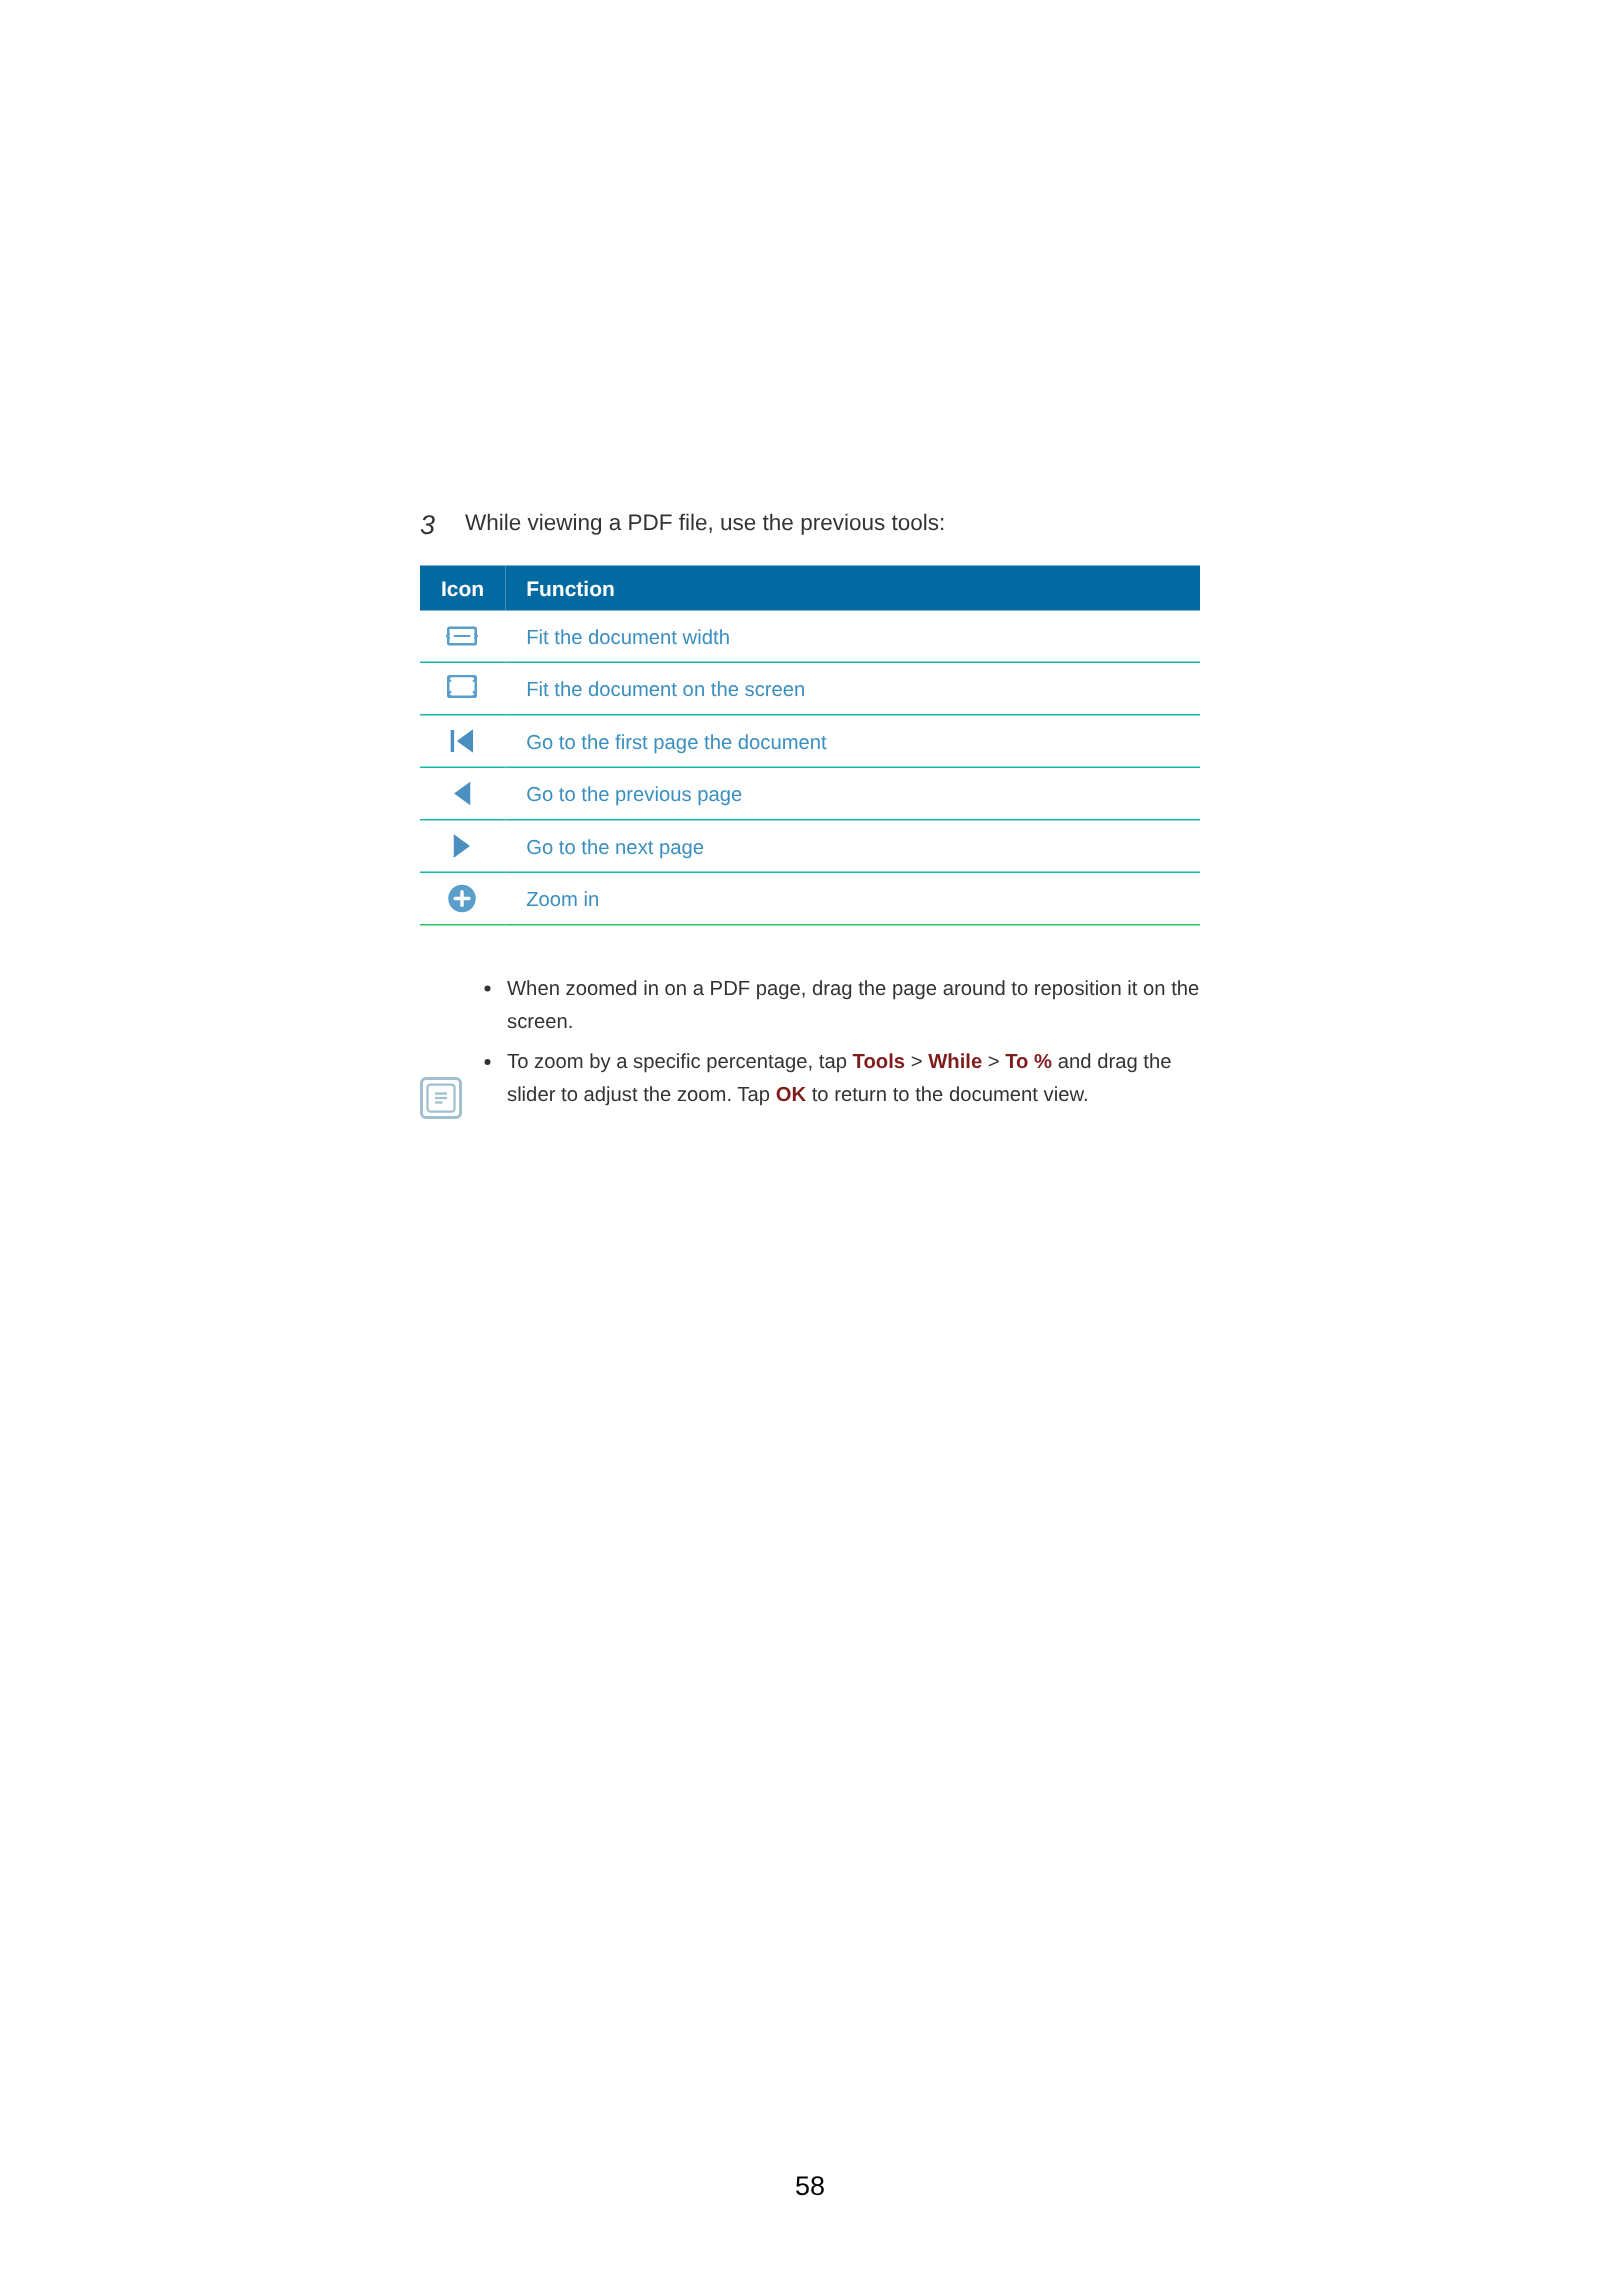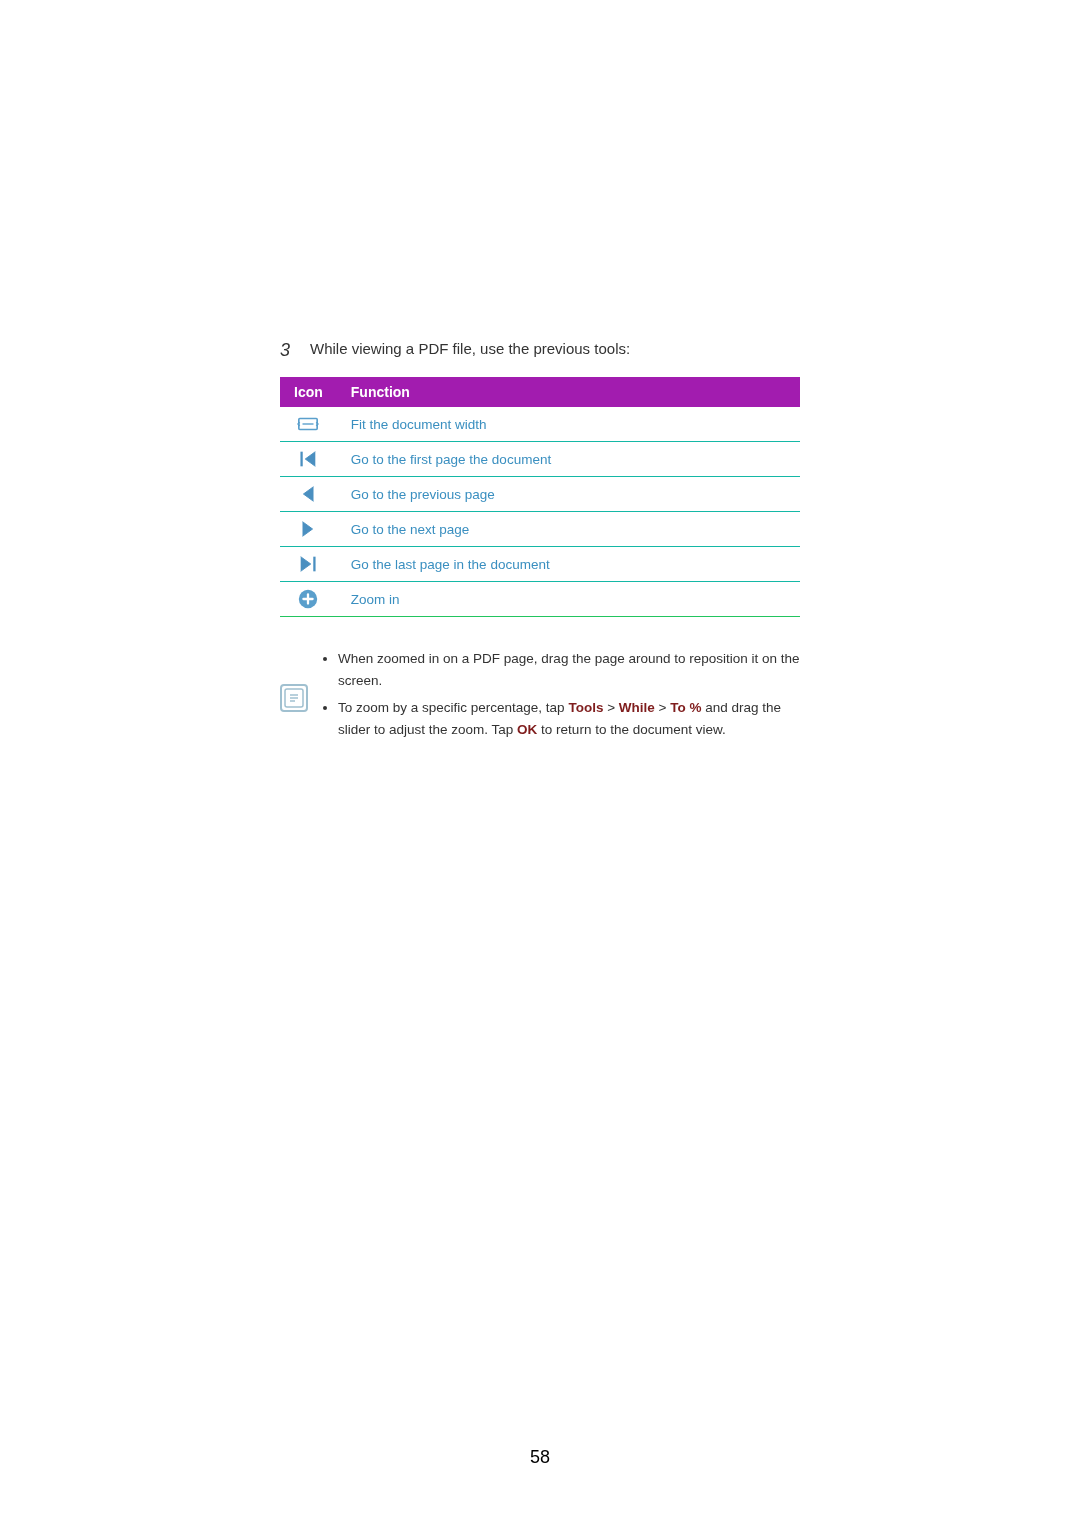--- a/index.html
+++ b/index.html
@@ -51,21 +51,21 @@
       color: #333;
     }
 
     .tools-table {
       width: 100%;
       border-collapse: collapse;
       margin-bottom: 20px;
     }
 
     .tools-table thead tr {
-      background-color: #a21caf;
+      background-color: #0369a1;
     }
 
     .tools-table thead th {
       color: #ffffff;
       font-weight: bold;
       padding: 7px 14px;
       text-align: left;
       font-size: 14px;
     }
 
@@ -85,21 +85,21 @@
     }
 
     .tools-table tbody td.icon-cell {
       width: 50px;
       text-align: center;
       color: #333;
     }
 
     .note-section {
       display: flex;
-      align-items: center;
+      align-items: flex-end;
       gap: 12px;
       margin-top: 31px;
     }
 
     .note-icon {
       min-width: 28px;
       min-height: 28px;
       width: 28px;
       height: 28px;
       border: 2px solid #a0c0d0;
@@ -173,20 +173,32 @@
             <svg class="svg-icon" viewBox="0 0 24 20" fill="none" xmlns="http://www.w3.org/2000/svg">
               <rect x="2" y="4" width="20" height="12" rx="1" stroke="#5a9fcc" stroke-width="1.8" fill="none"></rect>
               <line x1="6" y1="10" x2="18" y2="10" stroke="#5a9fcc" stroke-width="1.5"></line>
               <polyline points="3,8 1,10 3,12" stroke="#5a9fcc" stroke-width="1.5" fill="none"></polyline>
               <polyline points="21,8 23,10 21,12" stroke="#5a9fcc" stroke-width="1.5" fill="none"></polyline>
             </svg>
           </td>
           <td>Fit the document width</td>
         </tr>
 
+        <tr>
+          <td class="icon-cell">
+            <svg class="svg-icon" viewBox="0 0 24 24" fill="none" xmlns="http://www.w3.org/2000/svg">
+              <rect x="2" y="3" width="20" height="15" rx="1" stroke="#5a9fcc" stroke-width="1.8" fill="none"></rect>
+              <polyline points="4,7 2,5 4,3" stroke="#5a9fcc" stroke-width="1.5" fill="none"></polyline>
+              <polyline points="20,7 22,5 20,3" stroke="#5a9fcc" stroke-width="1.5" fill="none"></polyline>
+              <polyline points="4,14 2,16 4,18" stroke="#5a9fcc" stroke-width="1.5" fill="none"></polyline>
+              <polyline points="20,14 22,16 20,18" stroke="#5a9fcc" stroke-width="1.5" fill="none"></polyline>
+            </svg>
+          </td>
+          <td>Fit the document on the screen</td>
+        </tr>
 
         <tr>
           <td class="icon-cell">
             <svg class="svg-icon" viewBox="0 0 24 24" fill="none" xmlns="http://www.w3.org/2000/svg">
               <line x1="5" y1="4" x2="5" y2="20" stroke="#4a8fc0" stroke-width="2.5"></line>
               <polyline points="20,4 9,12 20,20" fill="#4a8fc0" stroke="#4a8fc0" stroke-width="1" stroke-linejoin="round"></polyline>
             </svg>
           </td>
           <td>Go to the first page the document</td>
         </tr>
@@ -202,29 +214,20 @@
 
         <tr>
           <td class="icon-cell">
             <svg class="svg-icon" viewBox="0 0 24 24" fill="none" xmlns="http://www.w3.org/2000/svg">
               <polyline points="6,4 17,12 6,20" fill="#4a8fc0" stroke="#4a8fc0" stroke-width="1" stroke-linejoin="round"></polyline>
             </svg>
           </td>
           <td>Go to the next page</td>
         </tr>
 
-        <tr>
-          <td class="icon-cell">
-            <svg class="svg-icon" viewBox="0 0 24 24" fill="none" xmlns="http://www.w3.org/2000/svg">
-              <polyline points="4,4 15,12 4,20" fill="#4a8fc0" stroke="#4a8fc0" stroke-width="1" stroke-linejoin="round"></polyline>
-              <line x1="19" y1="4" x2="19" y2="20" stroke="#4a8fc0" stroke-width="2.5"></line>
-            </svg>
-          </td>
-          <td>Go the last page in the document</td>
-        </tr>
 
 
         <tr>
           <td class="icon-cell">
             <svg class="svg-icon" viewBox="0 0 24 24" fill="none" xmlns="http://www.w3.org/2000/svg">
               <circle cx="12" cy="12" r="10" fill="#5a9fcc"></circle>
               <line x1="7" y1="12" x2="17" y2="12" stroke="white" stroke-width="2.5" stroke-linecap="round"></line>
               <line x1="12" y1="7" x2="12" y2="17" stroke="white" stroke-width="2.5" stroke-linecap="round"></line>
             </svg>
           </td>

